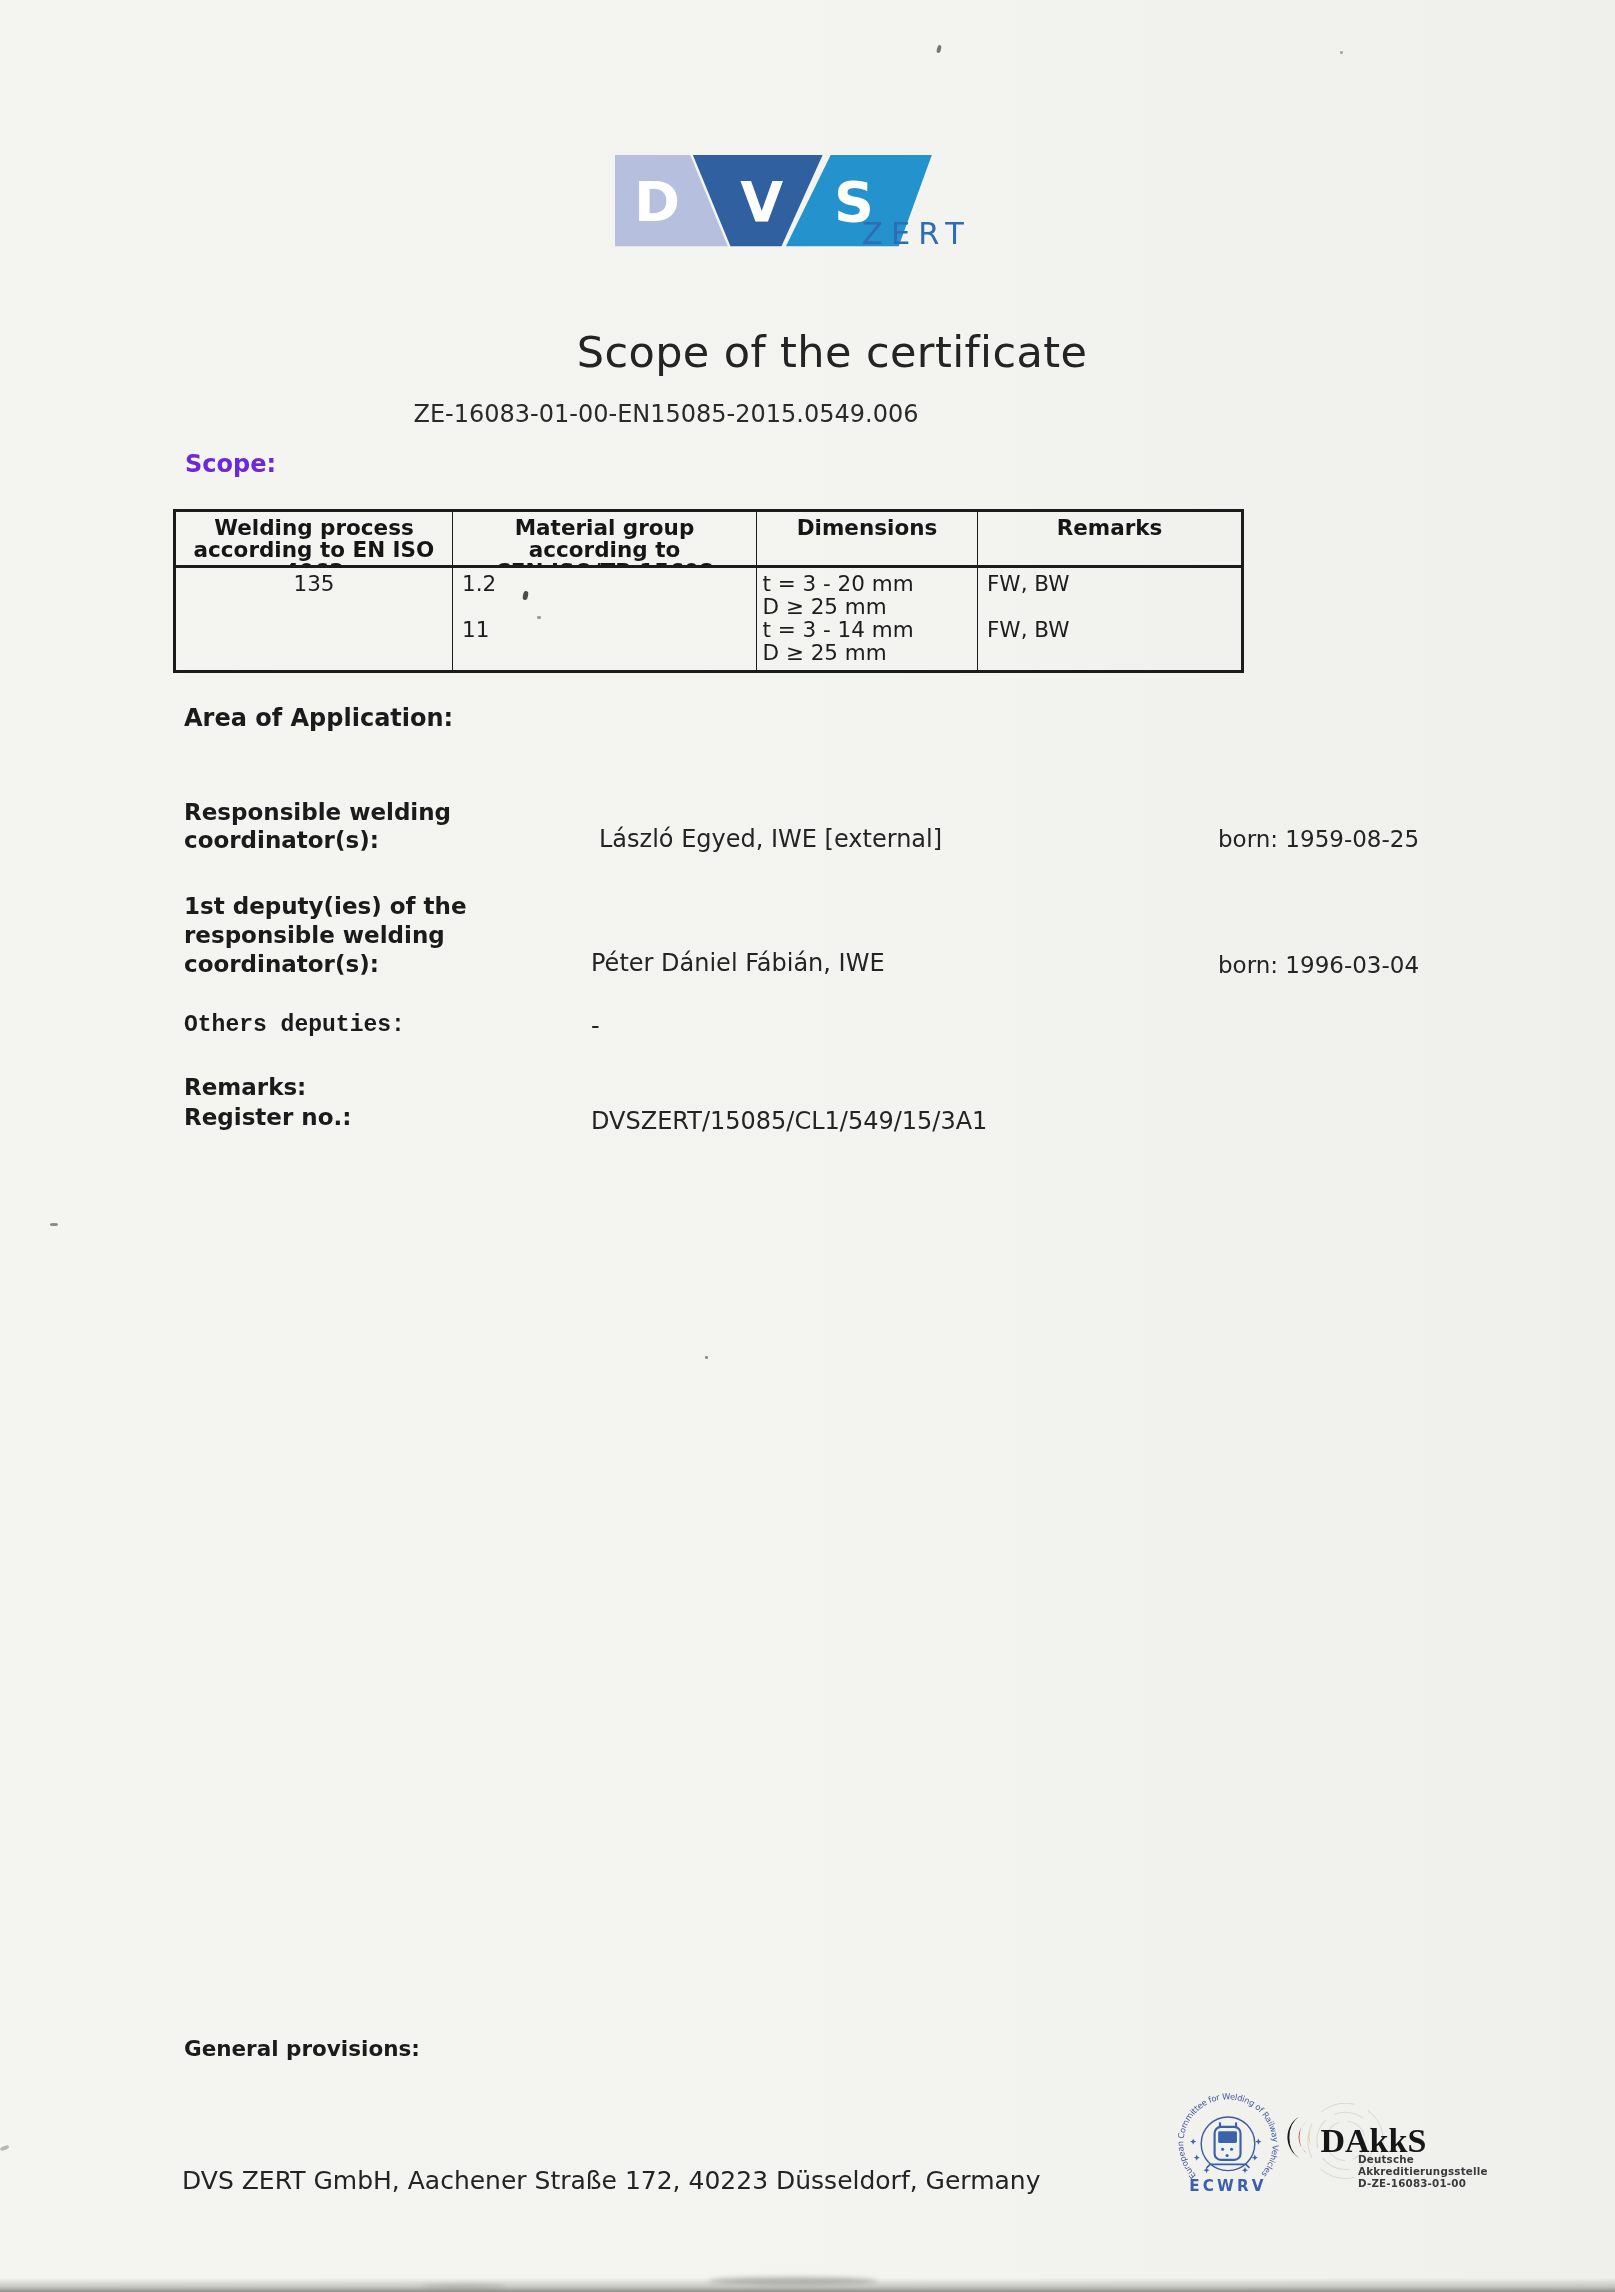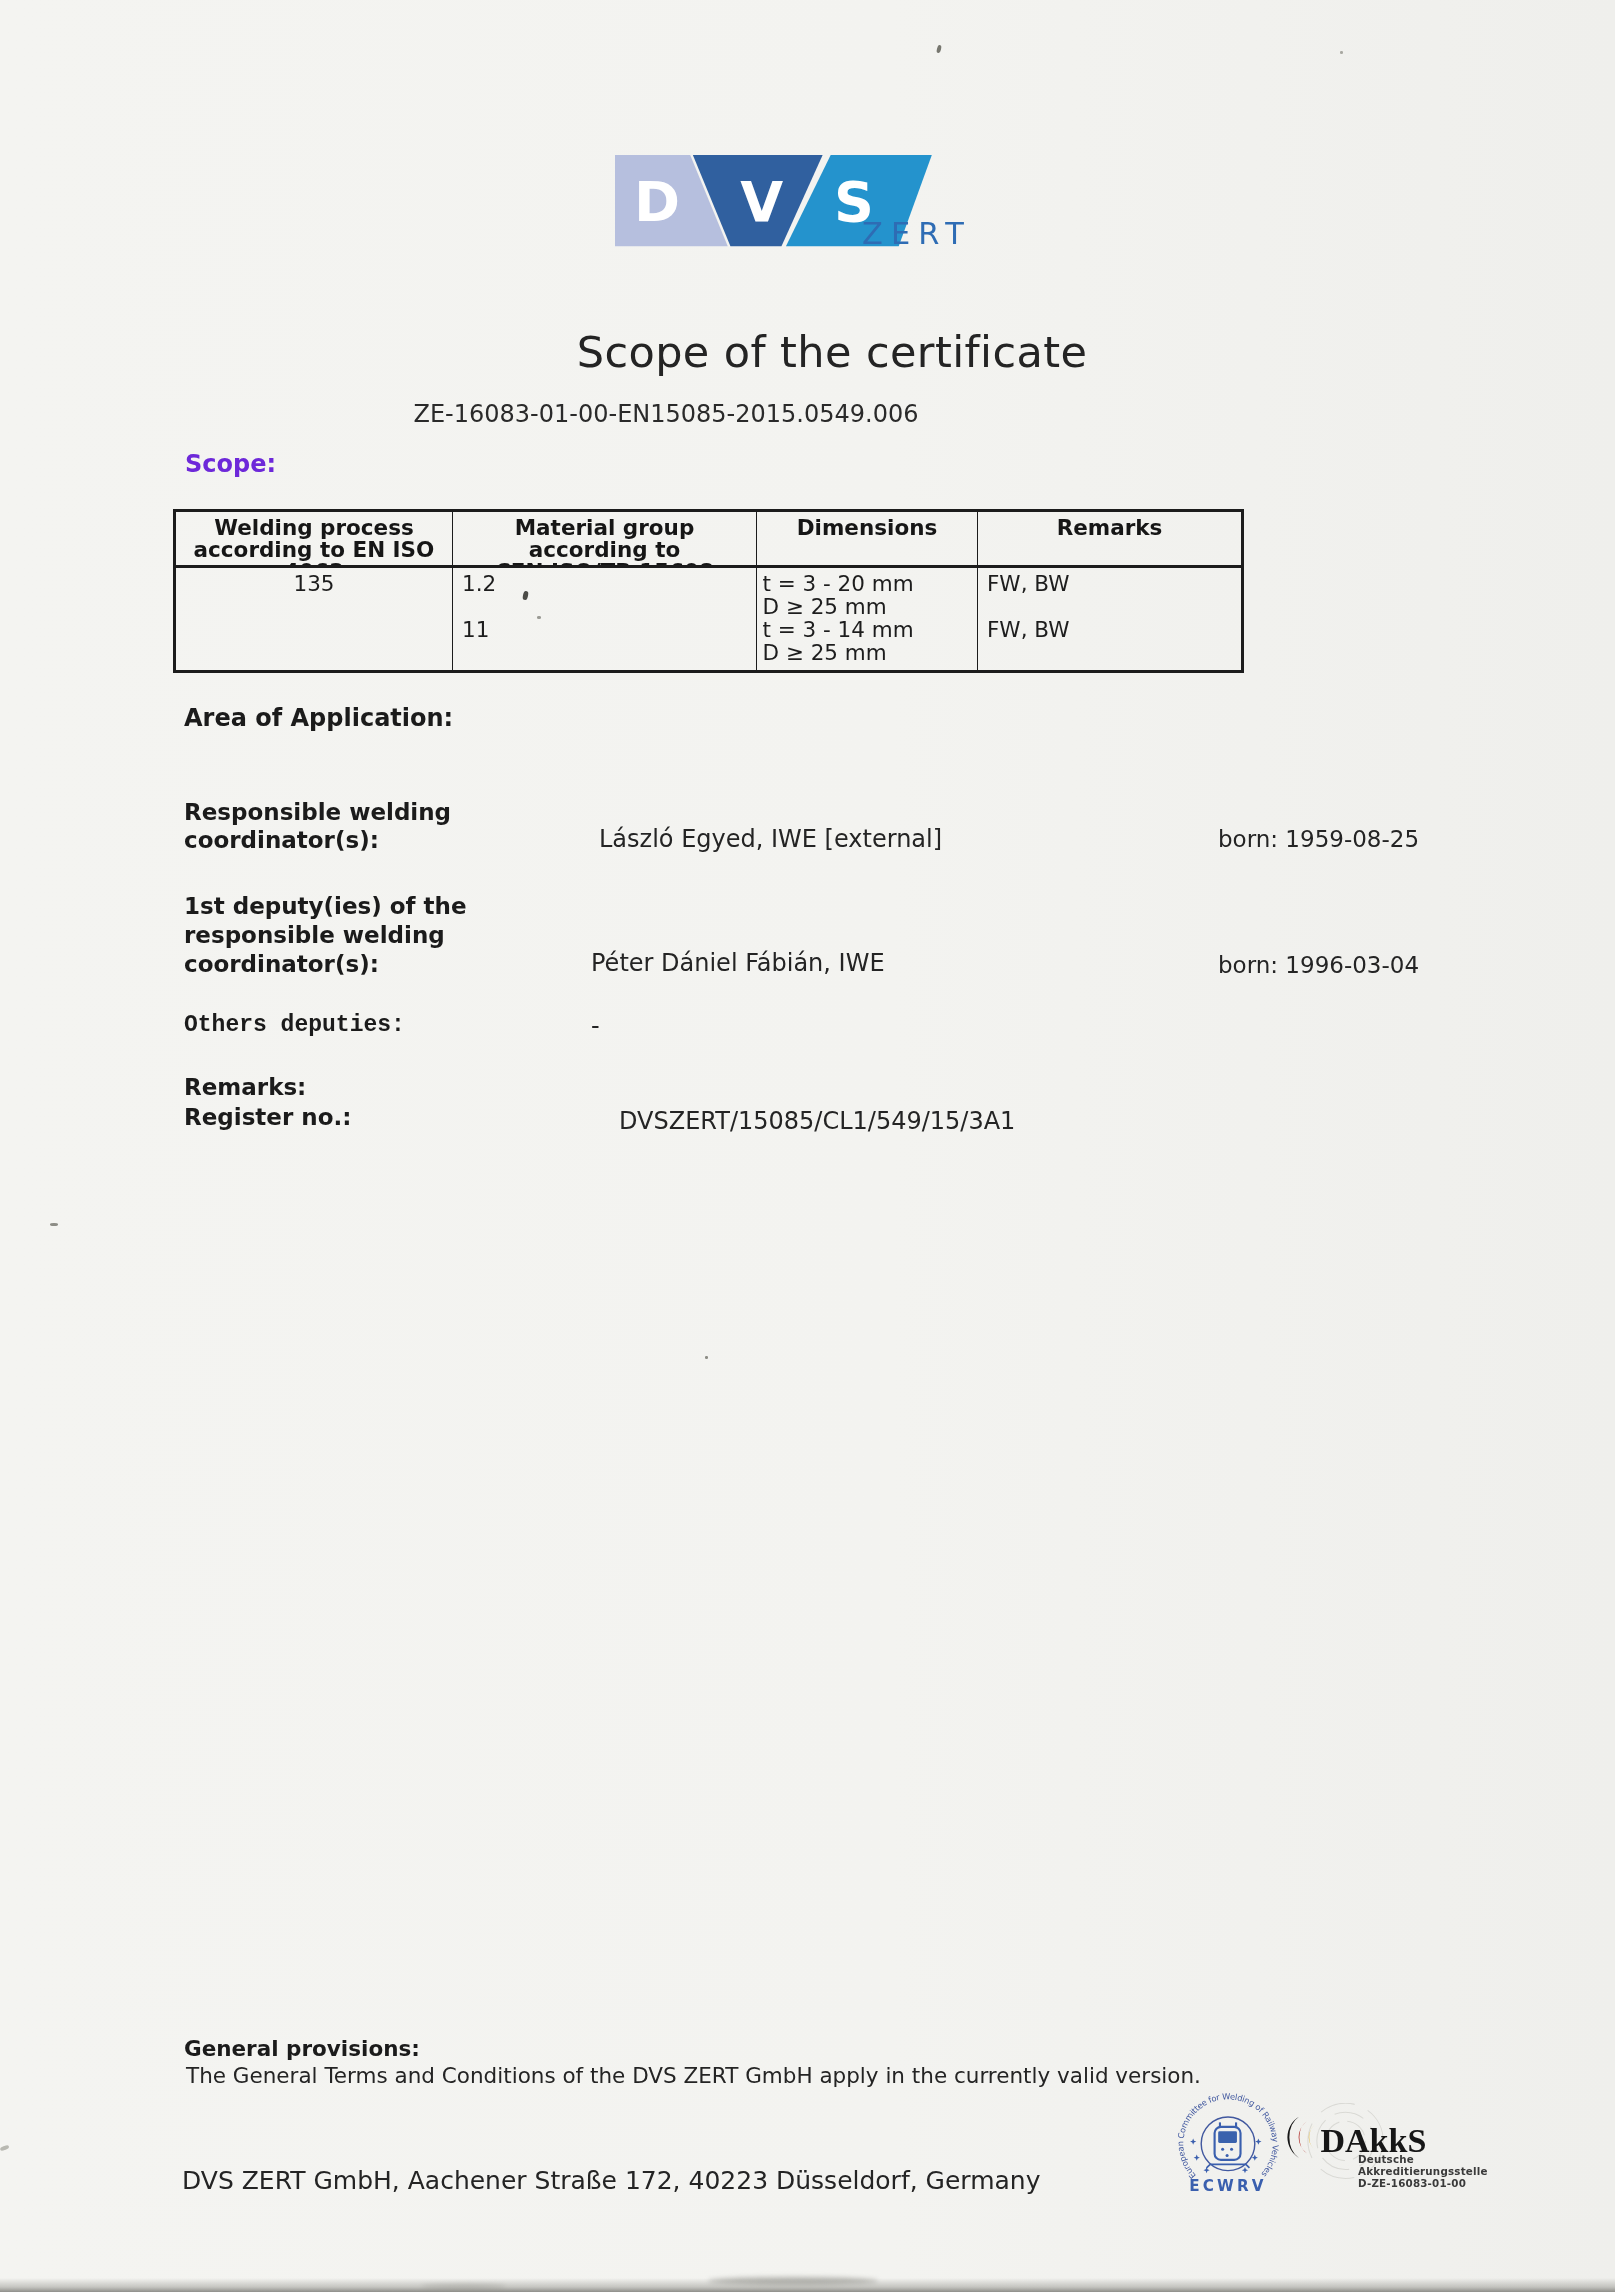--- a/index.html
+++ b/index.html
@@ -118,24 +118,23 @@
 responsible welding
 coordinator(s):</div>
   <div class="abs sec-value" style="left:591px;top:949px;">Péter Dániel Fábián, IWE</div>
   <div class="abs sec-born" style="left:1218px;top:952px;">born: 1996-03-04</div>
 
   <div class="abs sec-label" style="left:184px;top:1012px;font-family:Liberation Mono, monospace;">Others deputies:</div>
   <div class="abs sec-value" style="left:591px;top:1012px;">-</div>
 
   <div class="abs sec-label pre lh33" style="left:184px;top:1073px;">Remarks:
 Register no.:</div>
-  <div class="abs sec-value" style="left:591px;top:1107px;margin-left:28px;">DVSZERT/15085/CL1/549/15/3A1</div>
+  <div class="abs sec-value" style="left:591px;top:1107px;">DVSZERT/15085/CL1/549/15/3A1</div>
 
   <div class="abs gp-label">General provisions:</div>
-  <div class="abs gp-text">The General Terms and Conditions of the DVS ZERT GmbH apply in the currently valid version.</div>
 
   <div class="abs footer-line">DVS ZERT GmbH, Aachener Straße 172, 40223 Düsseldorf, Germany</div>
 
   <svg class="abs" style="left:1169px;top:2092px;" width="118" height="109" viewBox="0 0 132 122">
     <defs>
       <path id="ringPath" d="M 30.6,93.4 A 50,50 0 1 1 101.4,93.4" fill="none"></path>
     </defs>
     <text font-size="9.3" fill="#41589f">
       <textPath href="#ringPath" startOffset="0" textLength="233">European Committee for Welding of Railway Vehicles</textPath>
     </text>

